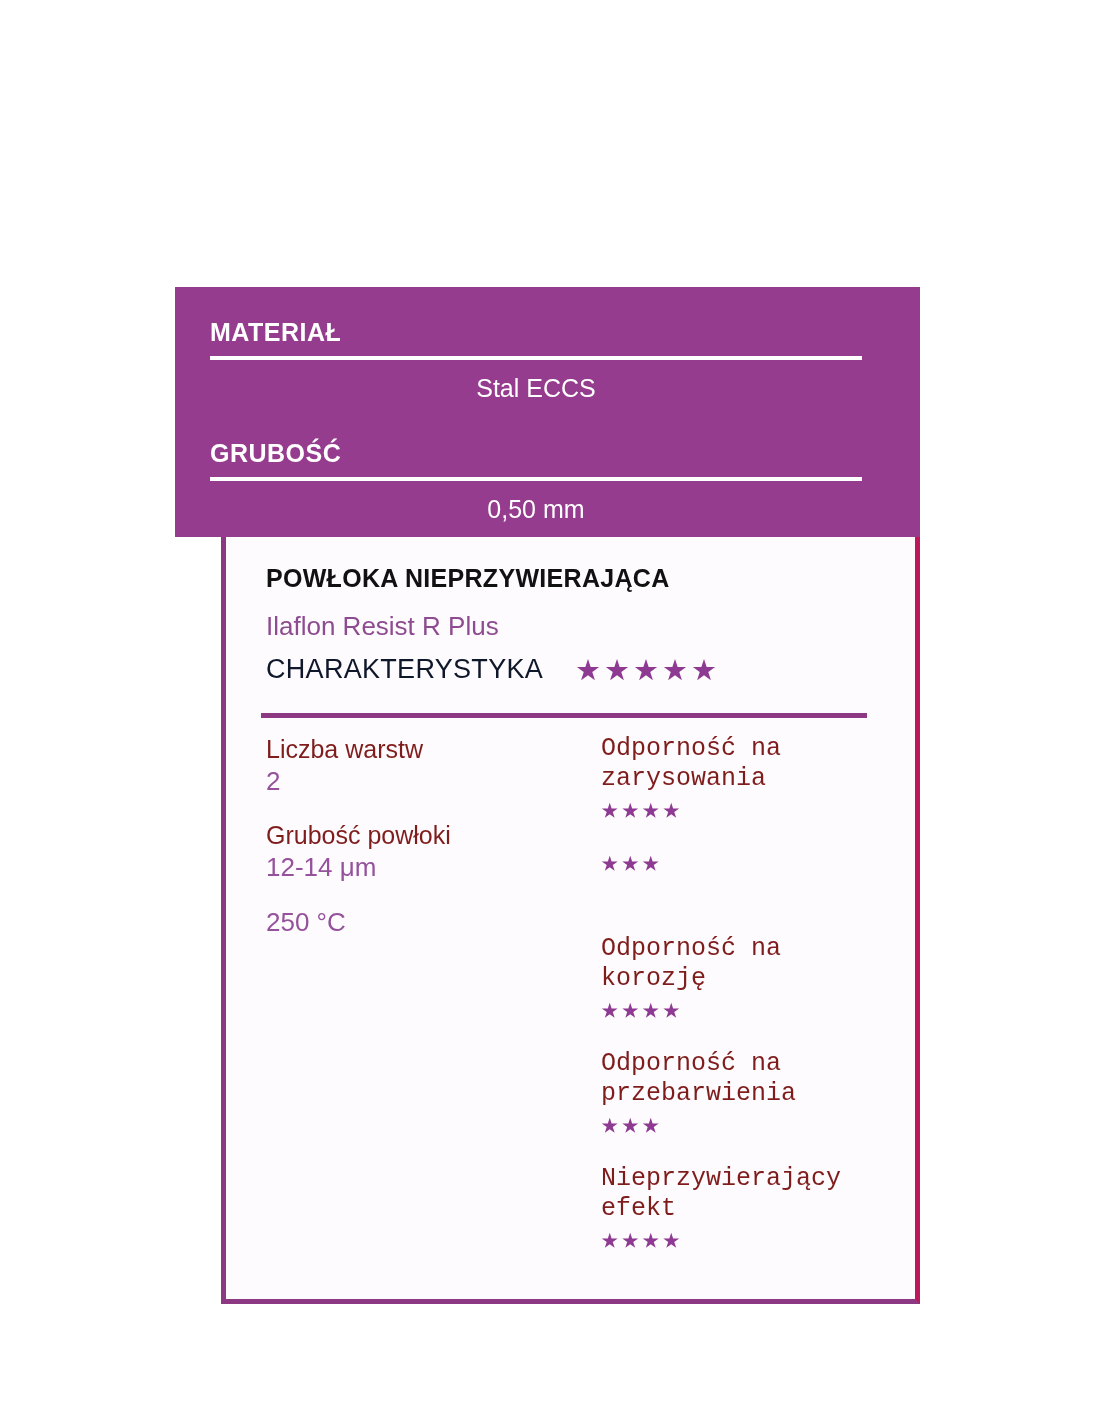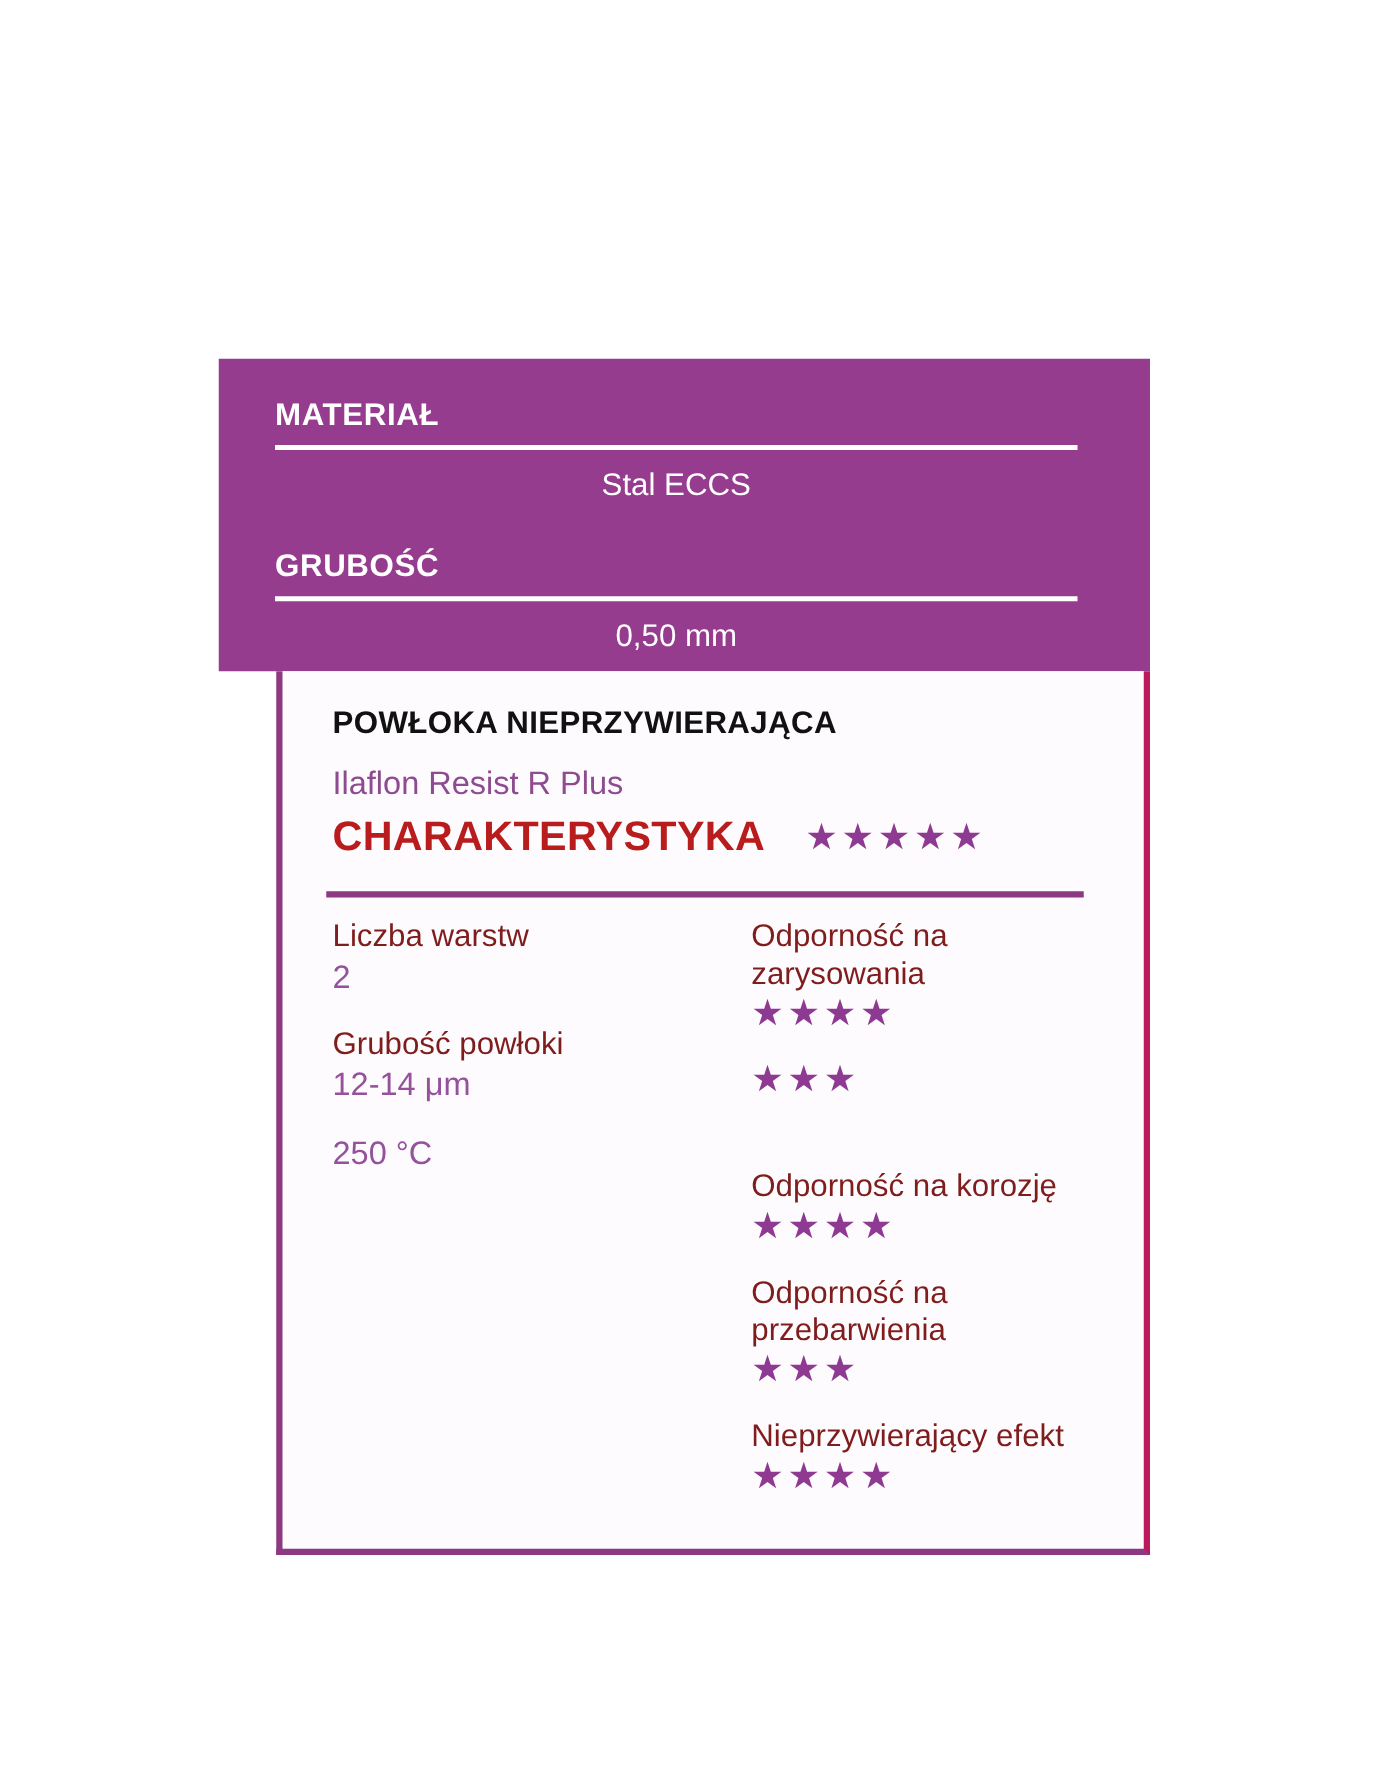--- a/index.html
+++ b/index.html
@@ -11,21 +11,21 @@
   }
   .spec-card {
     position: absolute;
     left: 175px;
     top: 287px;
     width: 745px;
   }
   
   .card-header {
     background: #963C8F;
-    padding: 30px 58px 13px 45px;
+    padding: 30px 58px 13px 35px;
   }
   .hdr-title {
     color: #ffffff;
     font-size: 25px;
     font-weight: bold;
     line-height: 30px;
     letter-spacing: 0.5px;
   }
   .hdr-rule {
     height: 4px;
@@ -61,23 +61,23 @@
     font-size: 26px;
     line-height: 32px;
     margin-top: 17px;
   }
   .charact-row {
     margin-top: 11px;
     display: flex;
     align-items: center;
   }
   .charact-label {
-    color: #b91c1c;
-    font-size: 33px;
-    font-weight: bold;
+    color: #0f172a;
+    font-size: 27px;
+    font-weight: normal;
     line-height: 32px;
     letter-spacing: 0.3px;
   }
   .stars {
     color: #8E3A92;
     font-size: 29px;
     letter-spacing: 3px;
     line-height: 30px;
     white-space: nowrap;
   }
@@ -87,21 +87,21 @@
     background: #8C3883;
     margin-top: 28px;
     margin-left: -5px;
   }
   
   .props {
     display: flex;
     margin-top: 16px;
   }
   .col-left  { width: 335px; flex: 0 0 335px; }
-  .col-right { flex: 1; }
+  .col-right { flex: 1; font-family: Liberation Mono, monospace; }
   .prop { margin-bottom: 23px; min-height: 62px; }
   .prop-label {
     color: #7f1d1d;
     font-size: 25px;
     line-height: 30px;
   }
   .prop-value {
     color: #95519C;
     font-size: 26px;
     line-height: 32px;

